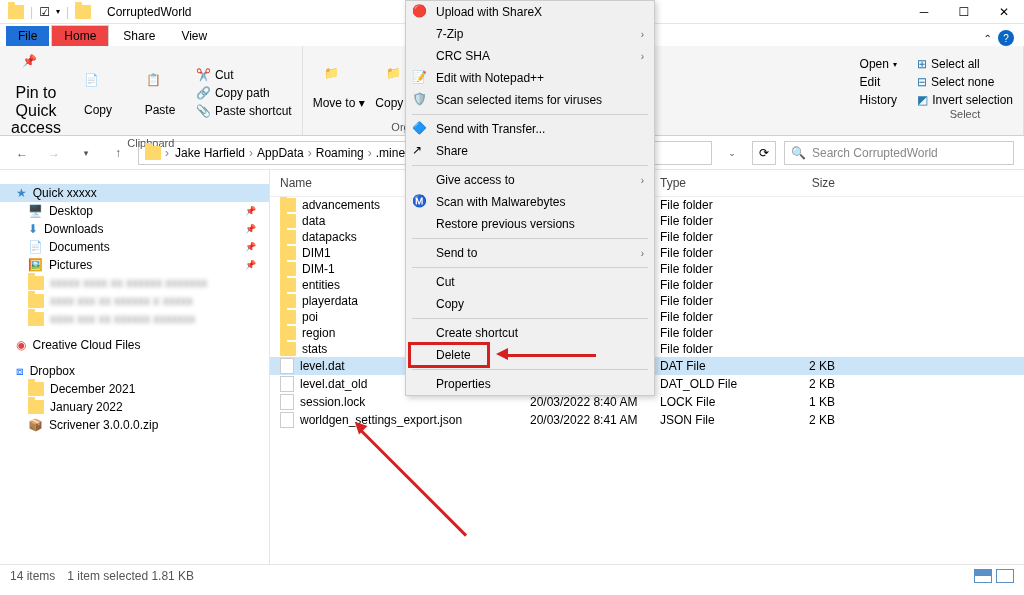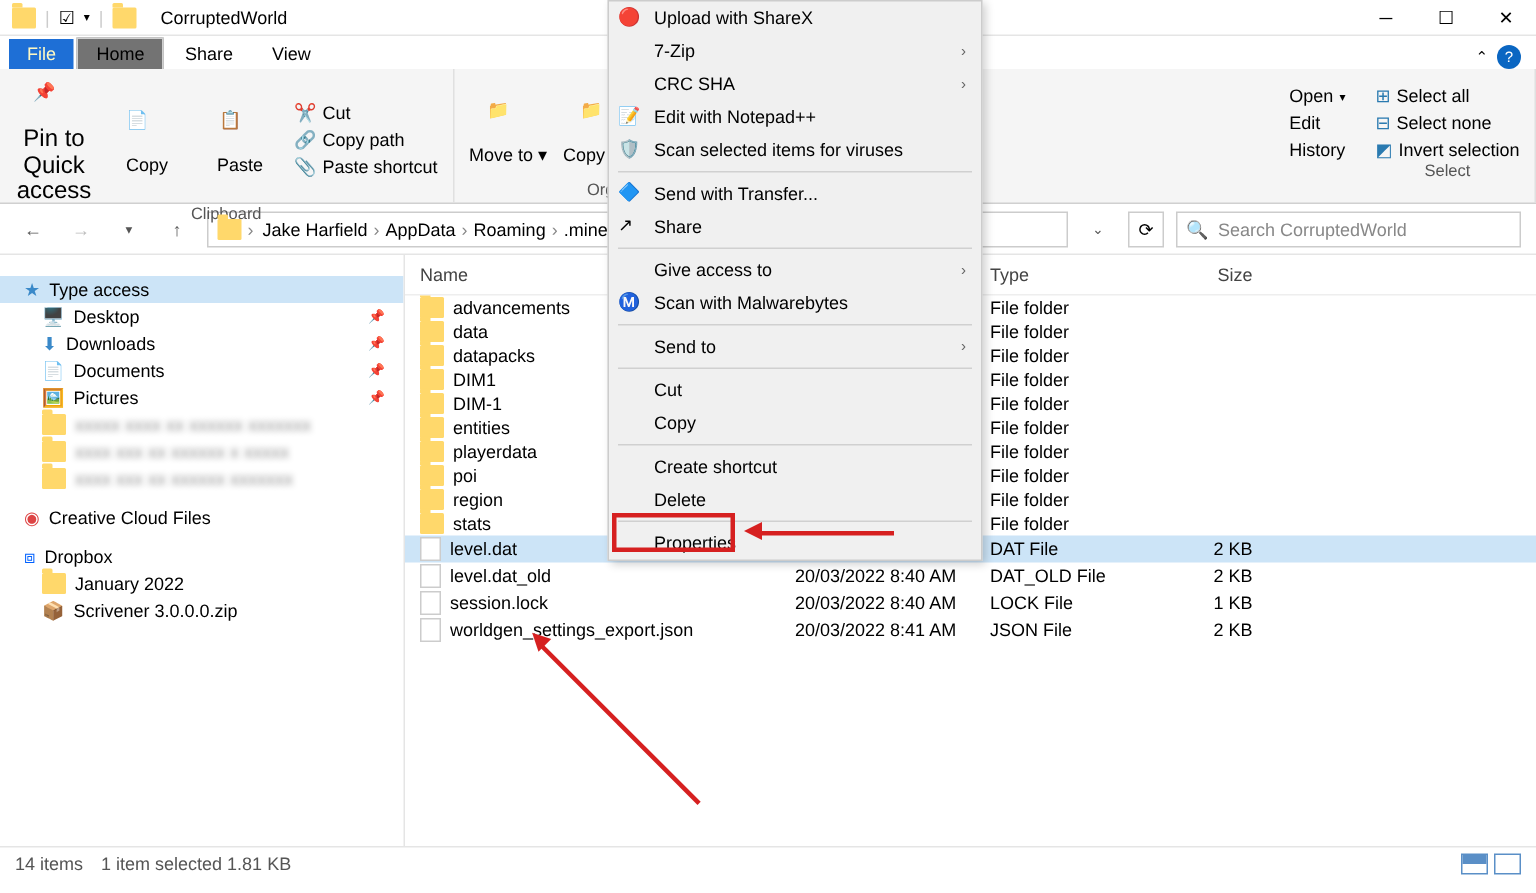--- a/index.html
+++ b/index.html
@@ -4,22 +4,22 @@
 <style>
 * { margin:0; padding:0; box-sizing:border-box; font-family:'Segoe UI',sans-serif; font-size:12px; }
 body { background:#fff; width:1024px; height:595px; overflow:hidden; position:relative; }
 .title-bar { height:24px; display:flex; align-items:center; background:#fff; border-bottom:1px solid #e5e5e5; }
 .qat { display:flex; align-items:center; gap:6px; padding:0 8px; }
 .title-bar .title { flex:1; padding-left:8px; }
 .win-ctrl { display:flex; }
 .win-ctrl div { width:40px; height:24px; display:flex; align-items:center; justify-content:center; }
 .tabs { height:22px; display:flex; align-items:end; background:#fff; padding-left:6px; gap:2px; }
 .tab { padding:3px 12px; cursor:pointer; }
-.tab.file { background:#1e6fd6; color:#fef9c3; }
-.tab.active { background:#737373; border:1px solid #d0d0d0; border-bottom:none; }
+.tab.file { background:#1e6fd6; color:#000000; }
+.tab.active { background:#ef4444; border:1px solid #d0d0d0; border-bottom:none; }
 .help-area { margin-left:auto; display:flex; align-items:center; gap:6px; padding-right:10px; }
 .help-circle { width:16px; height:16px; border-radius:50%; background:#0a66c2; color:#fff; display:inline-flex; align-items:center; justify-content:center; font-size:10px; }
 .ribbon { height:90px; background:#f5f5f5; border-bottom:1px solid #d0d0d0; display:flex; position:relative; }
 .group { border-right:1px solid #e0e0e0; padding:4px 8px 0 8px; display:flex; flex-direction:column; position:relative; }
 .group-body { display:flex; gap:6px; flex:1; }
 .group-label { text-align:center; color:#555; font-size:11px; padding-bottom:2px; }
 .big-btn { display:flex; flex-direction:column; align-items:center; justify-content:center; width:56px; gap:2px; cursor:pointer; padding-top:4px; }
 .big-btn .ico { width:28px; height:28px; }
 .small-col { display:flex; flex-direction:column; gap:2px; justify-content:center; }
 .small-item { display:flex; align-items:center; gap:4px; cursor:pointer; padding:1px 2px; white-space:nowrap; }
@@ -194,21 +194,21 @@
   <div class="search-box">
     <span>🔍</span>
     <span>Search CorruptedWorld</span>
   </div>
 </div>
 
 <div class="body-area">
   <div class="nav-pane">
     <div class="nav-item qaccess">
       <span style="color:#3a89c9">★</span>
-      <span>Type access</span>
+      <span>Quick xxxxx</span>
     </div>
     <div class="nav-item">
         <span style="color:#3a89c9">🖥️</span>
         <span>Desktop</span>
         <span class="pin">📌</span>
       </div>
     <div class="nav-item">
         <span style="color:#3a89c9">⬇</span>
         <span>Downloads</span>
         <span class="pin">📌</span>
@@ -235,20 +235,24 @@
         <span class="folder-ico"></span>
         <span class="blur">xxxx xxx xx xxxxxx xxxxxxx</span>
       </div>
     <div class="nav-item top">
         <span style="color:#d44">◉</span>
         <span>Creative Cloud Files</span>
       </div>
     <div class="nav-item top">
         <span style="color:#0061ff">⧈</span>
         <span>Dropbox</span>
+      </div>
+    <div class="nav-item">
+        <span class="folder-ico"></span>
+        <span>December 2021</span>
       </div>
     <div class="nav-item">
         <span class="folder-ico"></span>
         <span>January 2022</span>
       </div>
     <div class="nav-item">
         <span>📦</span>
         <span>Scrivener 3.0.0.0.zip</span>
       </div>
   </div>
@@ -431,20 +435,23 @@
     </div>
     <div class="ctx-sep"></div>
     <div class="ctx-item">
       <span>Give access to</span>
       <span class="ctx-caret">›</span>
     </div>
     <div class="ctx-item">
       <span class="ctx-ico">Ⓜ️</span>
       <span>Scan with Malwarebytes</span>
     </div>
+    <div class="ctx-item">
+      <span>Restore previous versions</span>
+    </div>
     <div class="ctx-sep"></div>
     <div class="ctx-item">
       <span>Send to</span>
       <span class="ctx-caret">›</span>
     </div>
     <div class="ctx-sep"></div>
     <div class="ctx-item">
       <span>Cut</span>
     </div>
     <div class="ctx-item">

